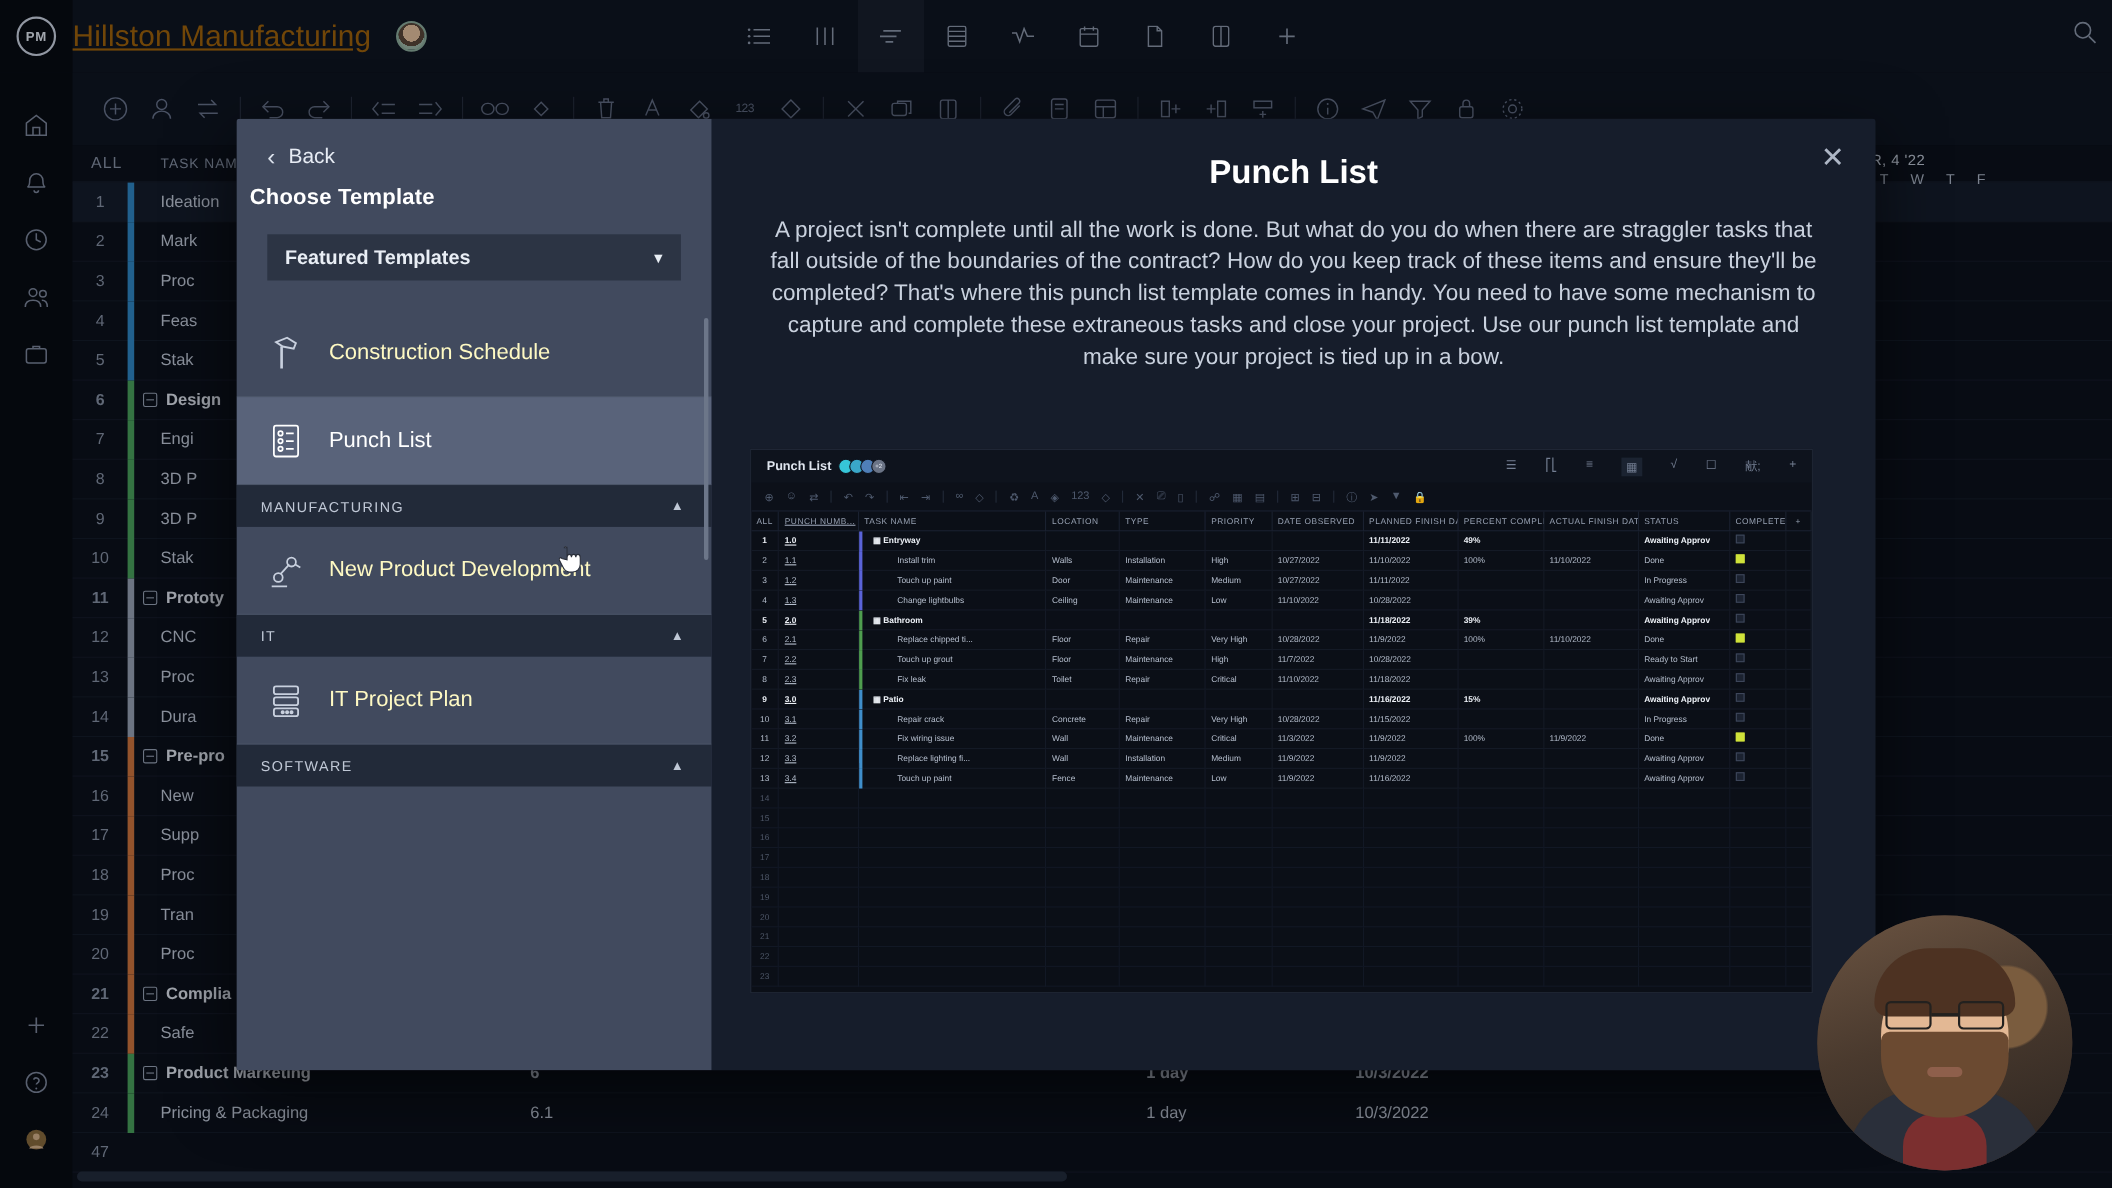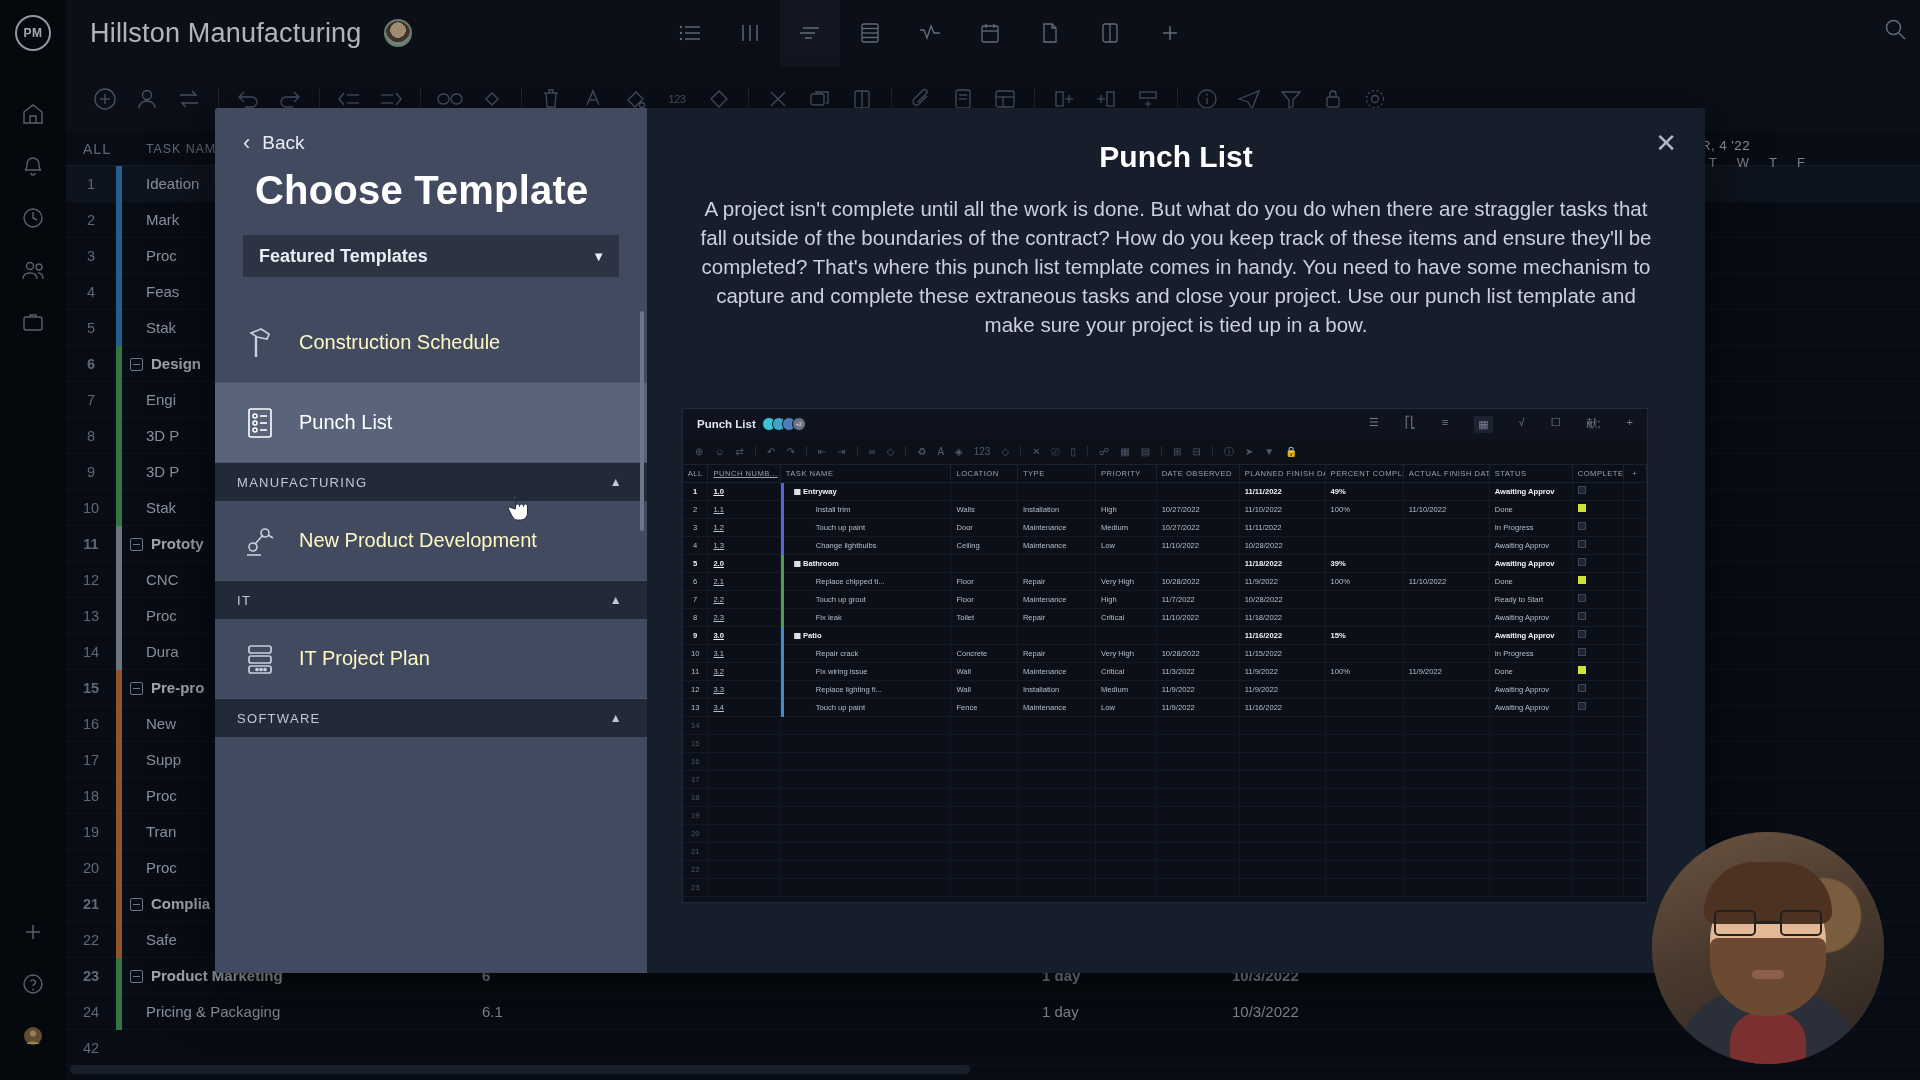--- a/index.html
+++ b/index.html
@@ -8,21 +8,21 @@
     background: #0d1117;
     font-family: "Liberation Sans", sans-serif;
     overflow: hidden;
   }
   #app { position: relative; width: 1920px; height: 1080px; background: #0c1018; }
 
   
   .topbar { position:absolute; left:0; top:0; width:1920px; height:66px; background:#0e131d; display:flex; align-items:center; }
   .pm-logo { width:66px; height:66px; background:#07090e; display:flex; align-items:center; justify-content:center; }
   .pm-circle { width:36px; height:36px; border:2px solid #cfd6e2; border-radius:50%; display:flex; align-items:center; justify-content:center; color:#e7ecf4; font-size:12px; font-weight:bold; letter-spacing:.5px;}
-  .proj-title { margin-left:24px; font-size:27px; color:#ffffff; font-weight:400; letter-spacing:.2px; }
+  .proj-title { font-size:27px; color:#a16207; font-weight:400; letter-spacing:.2px;text-decoration:underline; }
   .avatar-sm { width:28px; height:28px; border-radius:50%; margin-left:22px; background:radial-gradient(circle at 50% 38%, #e8c39e 0 40%, #5a4635 41% 62%, #9fb8a6 63%); border:2px solid #8fae9b; }
   .viewtabs { position:absolute; left:660px; top:0; height:66px; display:flex; align-items:center; }
   .vtab { width:60px; height:66px; display:flex; align-items:center; justify-content:center; color:#8d97a8; }
   .vtab.active { background:#171d29; }
   .vtab svg { display:block; }
   .topright { position:absolute; right:14px; top:18px; color:#8d97a8; }
 
   
   .rail { position:absolute; left:0; top:66px; width:66px; height:1014px; background:#07090e; display:flex; flex-direction:column; align-items:center; padding-top:22px; }
   .rail-ic { width:40px; height:52px; display:flex; align-items:center; justify-content:center; color:#7e879a; }
@@ -56,21 +56,21 @@
   .gantt-month { color:#c8d0dd; font-size:13.5px; padding:6px 0 2px 12px; letter-spacing:.4px; }
   .gantt-days { display:flex; color:#aeb7c6; font-size:13px; padding-left:8px; gap:20px; }
 
   
   .overlay-dim { position:absolute; inset:0; background:rgba(4,7,12,.30); }
   .modal { position:absolute; left:215px; top:108px; width:1490px; height:865px; background:#141a26; border-radius:3px; box-shadow:0 18px 60px rgba(0,0,0,.6); display:flex; overflow:hidden; }
 
   .mleft { width:432px; background:#414a5e; display:flex; flex-direction:column; position:relative; }
   .back { display:flex; align-items:center; gap:12px; padding:24px 0 0 28px; color:#e7ecf4; font-size:19px; }
   .back .chev { font-size:22px; line-height:1; color:#dbe2ec; }
-  .mtitle { padding:14px 0 0 40px; font-size:40px; font-weight:bold; color:#ffffff; letter-spacing:.2px; }
+  .mtitle { padding:14px 0 0 12px; font-size:20px; font-weight:bold; color:#ffffff; letter-spacing:.2px; }
   .selectwrap { margin:22px 28px 0 28px; height:42px; background:#2c3444; display:flex; align-items:center; justify-content:space-between; padding:0 14px 0 16px; color:#e9eef5; font-size:18px; font-weight:bold; }
   .selectwrap .caret { font-size:13px; color:#e9eef5; }
   .listpad { height:26px; }
 
   .tlist { flex:1; overflow:hidden; position:relative; }
   .tsec { background:#222a39; color:#c0c8d6; font-size:13px; letter-spacing:1.3px; height:38px; display:flex; align-items:center; justify-content:space-between; padding:0 24px 0 22px; }
   .tsec .up { font-size:12px; color:#c0c8d6; }
   .titem { height:80px; display:flex; align-items:center; gap:18px; padding-left:24px; border-bottom:1px solid #4b5568; color:#fef9c3; font-size:20px; }
   .titem.hl { background:#59637a; color:#ffffff; }
   .tico { width:42px; height:42px; display:flex; align-items:center; justify-content:center; color:#c8d0de; flex:0 0 42px; }
@@ -713,21 +713,21 @@
           <div class="c-num">24</div>
           <div class="c-bar" style="background:#49a35a"></div>
           <div class="c-name">Pricing &amp; Packaging</div>
           <div class="c-wbs">6.1</div>
           <div class="c-mid"></div>
           <div class="c-dur">1 day</div>
           <div class="c-date">10/3/2022</div>
           <div class="c-pri"><b></b></div>
         </div>
         <div class="row">
-          <div class="c-num">42</div>
+          <div class="c-num">47</div>
           <div class="c-bar" style="background:transparent"></div>
           <div class="c-name"></div>
           <div class="c-wbs"></div>
           <div class="c-mid"></div>
           <div class="c-dur"></div>
           <div class="c-date"></div>
           <div class="c-pri"><b></b></div>
         </div>
       </div>
   </div>

